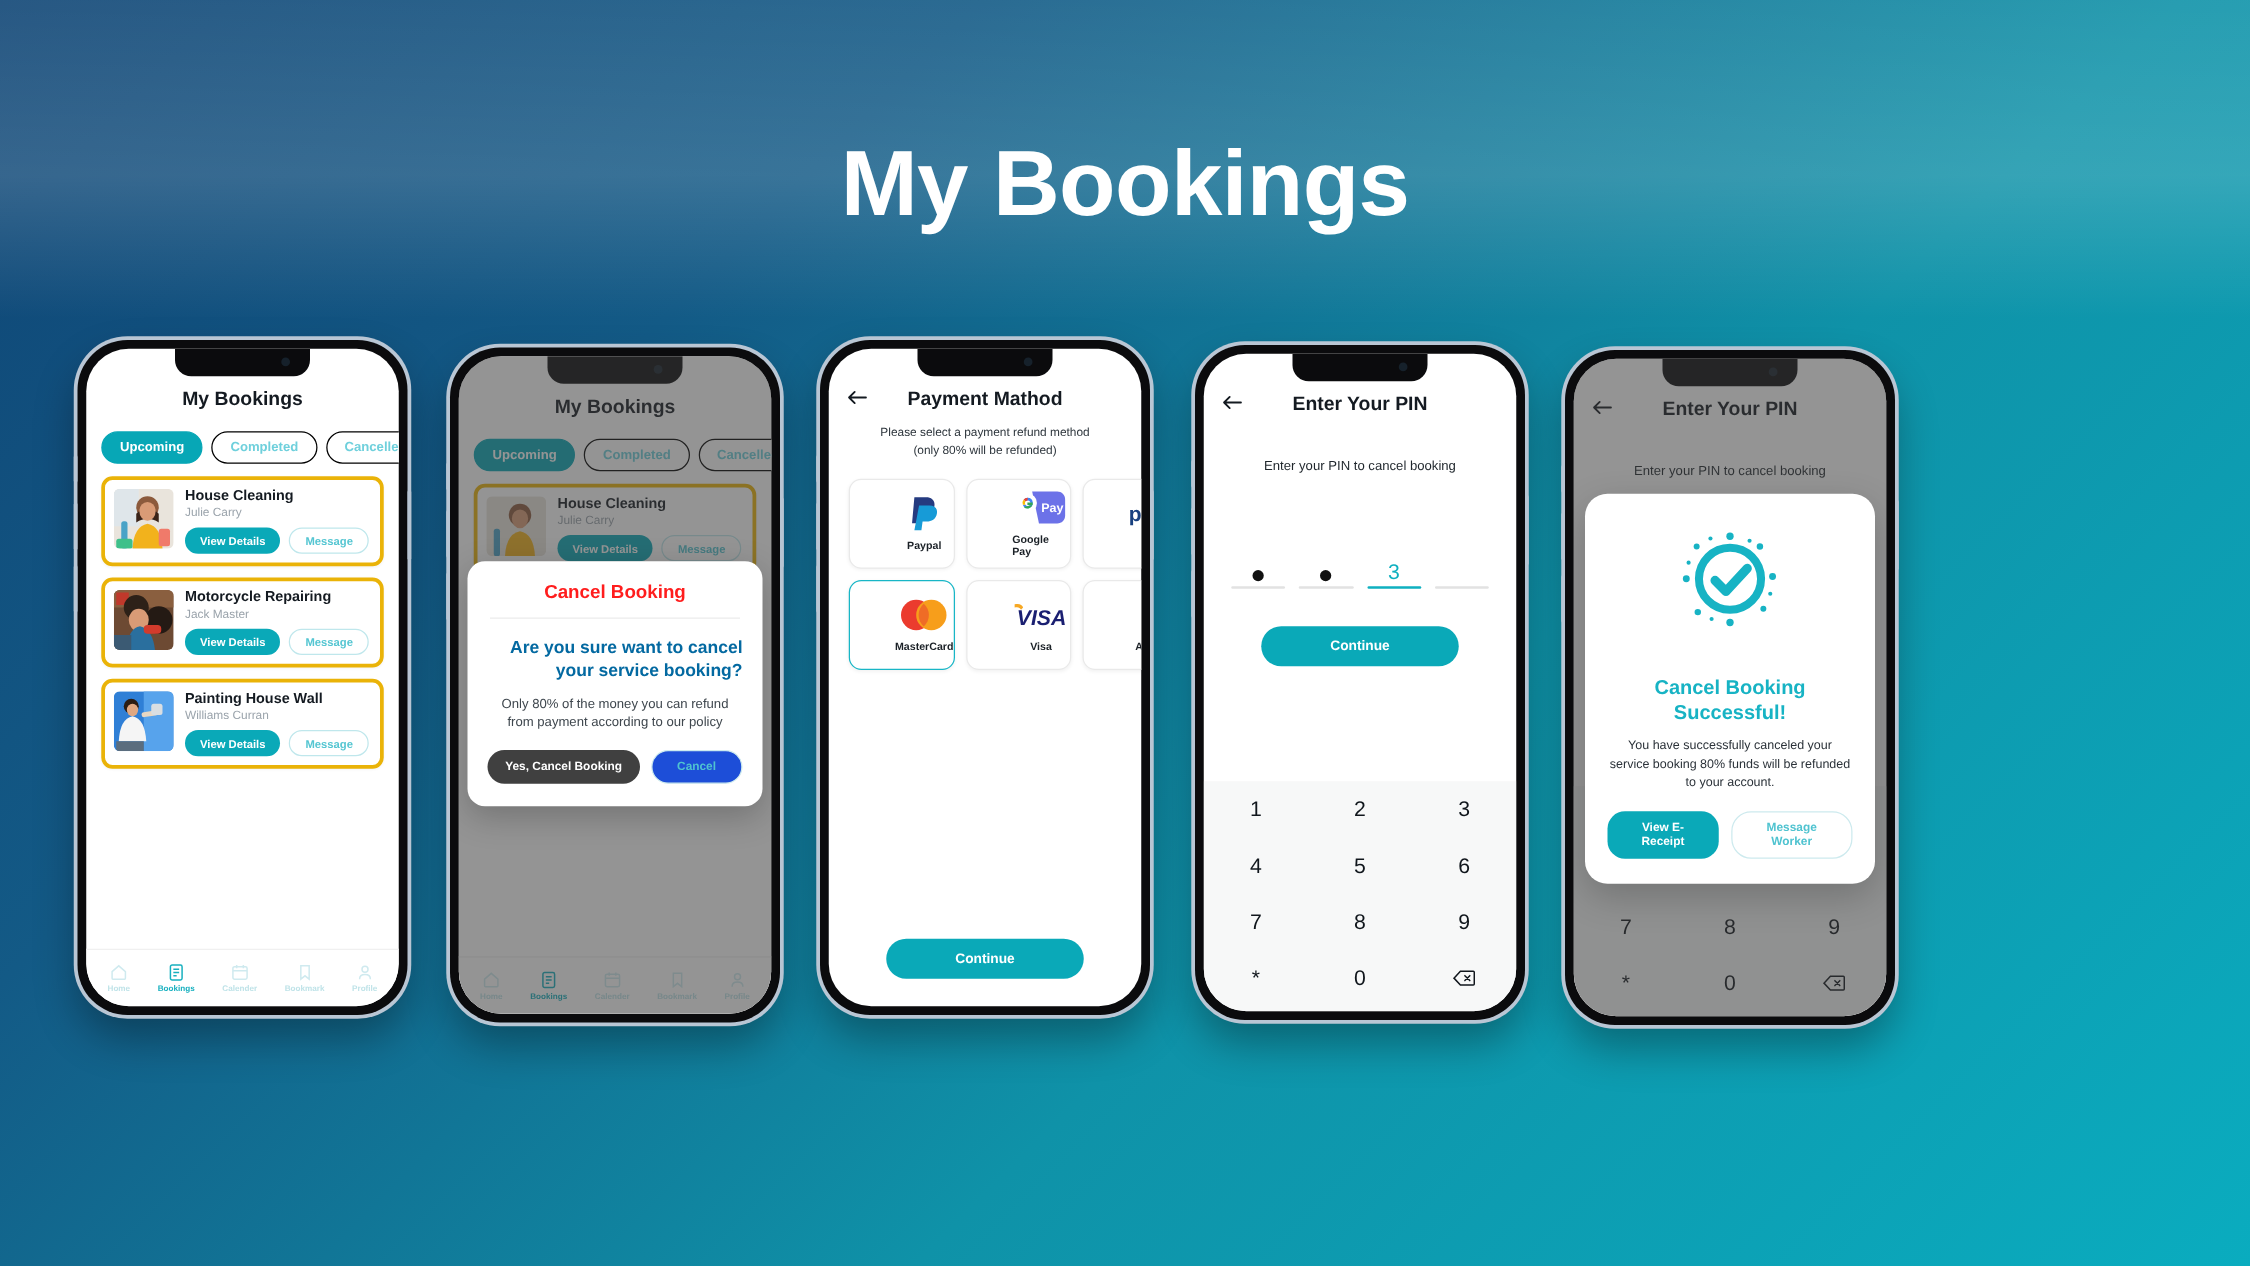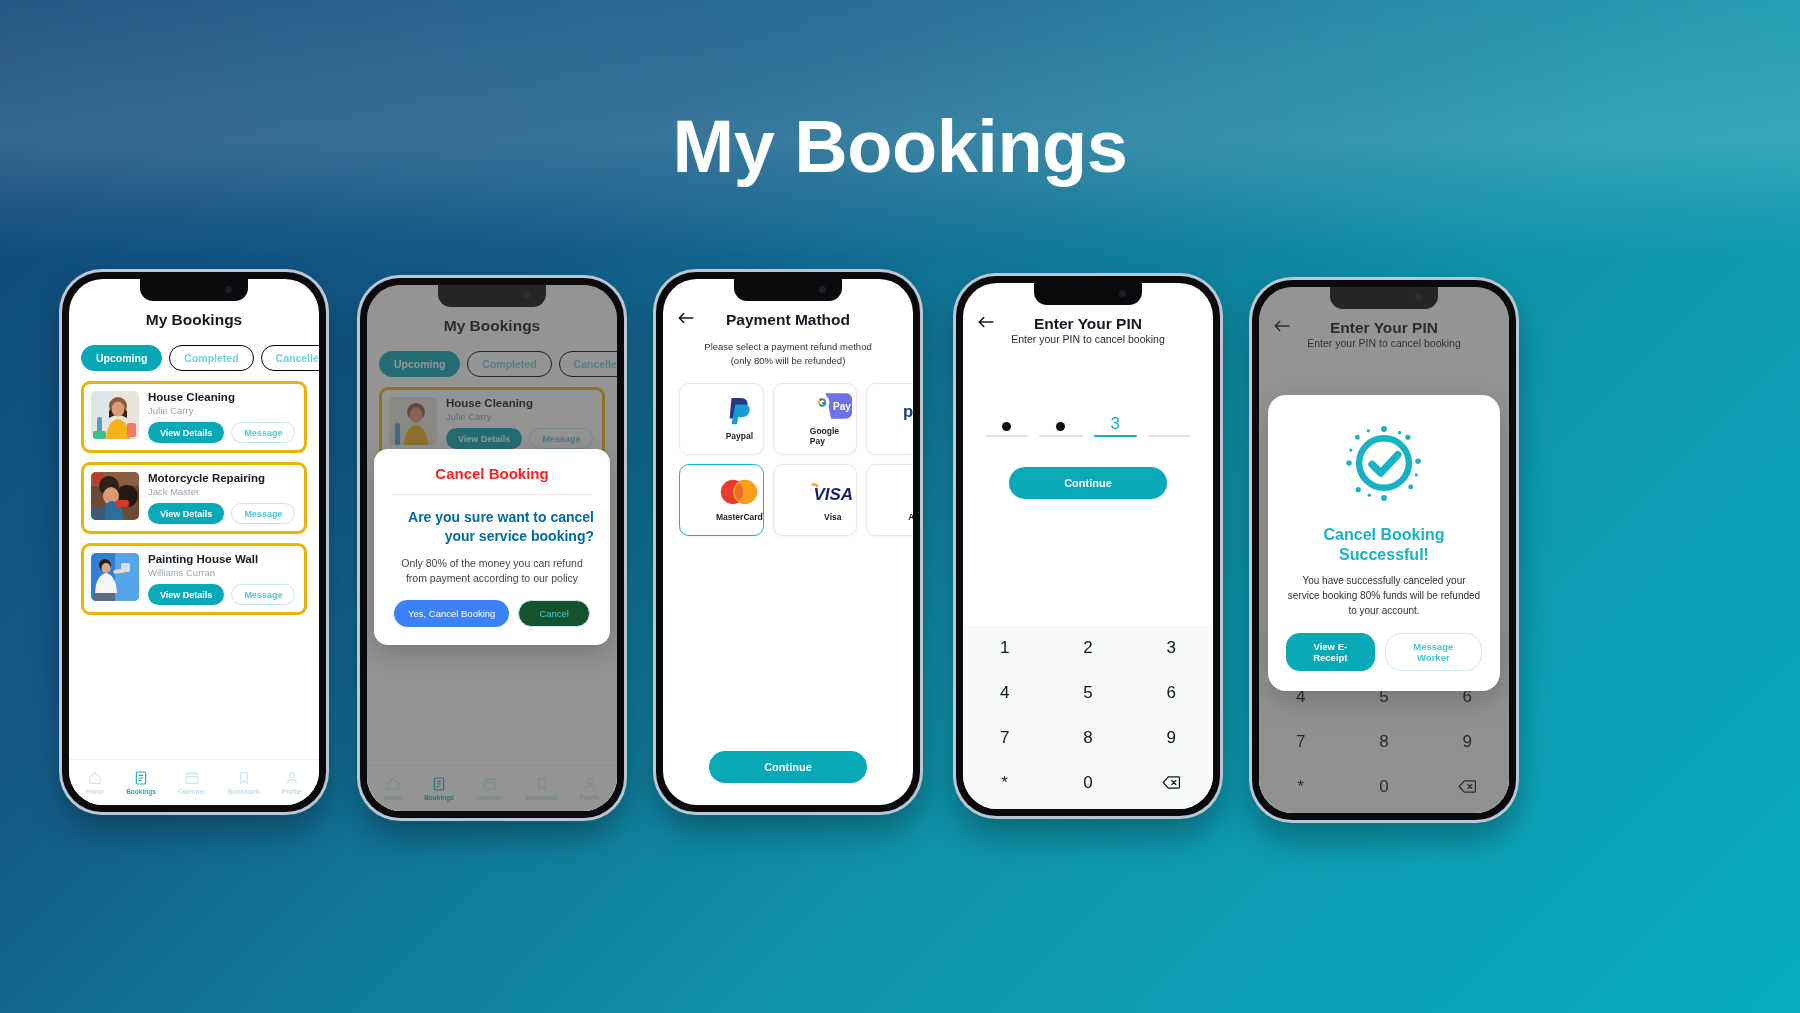--- a/index.html
+++ b/index.html
@@ -92,60 +92,60 @@
   .dialog {
     position:absolute; z-index:40; left:50%; transform:translateX(-50%);
     width: 236px; background:#fff; border-radius:14px;
     box-shadow:0 8px 26px rgba(0,0,0,0.22); padding:16px 16px 18px 16px; text-align:center;
   }
   .dlg-title { color:#ff1d1d; font-size:15px; font-weight:700; }
   .dlg-rule { height:1px; background:#ececec; margin:12px 2px 13px 2px; }
   .dlg-q { font-size:14px; font-weight:700; color:#0369a1; line-height:1.38;text-align:right; }
   .dlg-p { font-size:10.5px; color:#3f474e; line-height:1.45; margin-top:9px; }
   .dlg-btns { display:flex; gap:9px; justify-content:center; margin-top:14px; }
-  .dlg-yes { background:#3b82f6; color:#fff; font-size:9.5px; font-weight:400; padding:7px 14px; border-radius:16px; border:none; }
-  .dlg-no { background:#14532d; color:#4fc3d0; font-size:9.5px; font-weight:400; padding:7px 20px; border-radius:16px; border:1px solid #cdeaee; }
+  .dlg-yes { background:#404040; color:#fff; font-size:9.5px; font-weight:700; padding:7px 14px; border-radius:16px; border:none; }
+  .dlg-no { background:#1d4ed8; color:#4fc3d0; font-size:9.5px; font-weight:700; padding:7px 20px; border-radius:16px; border:1px solid #cdeaee; }
 
   
   .pay-sub { text-align:center; font-size:9.5px; color:#2c343b; line-height:1.5; margin-top:11px; padding:0 14px; }
   .pay-grid { display:grid; grid-template-columns:repeat(3,1fr); gap:9px; padding:14px 16px 0 16px; }
   .pay-cell {
     background:#fff; border:1px solid #e9e9e9; border-radius:10px;
     height:72px; display:flex; flex-direction:column; align-items:center; justify-content:center; gap:5px;
     box-shadow:0 1px 3px rgba(0,0,0,0.05);
     padding-left:36px;
   }
   .pay-cell.sel { border:1.6px solid #18b6c6; }
   .pay-lbl { font-size:8.5px; font-weight:700; color:#1b2127; }
   .pay-logo { height:30px; display:flex; align-items:center; justify-content:center; }
   .continue-wrap { position:absolute; bottom:22px; left:0; right:0; display:flex; justify-content:center; }
   .btn-continue { background:#0aa9b8; color:#fff; border:none; border-radius:22px; font-size:11px; font-weight:600; padding:10px 0; width:158px; }
 
   
-  .pin-hint { text-align:center; font-size:10.5px; color:#1f262c; }
+  .pin-hint { text-align:center; font-size:10.5px; color:#1f262c; margin-top:34px; }
   .pin-row { display:flex; gap:11px; justify-content:center; padding:0 22px; margin-top:66px; }
   .pin-slot { flex:1; height:26px; display:flex; align-items:flex-end; justify-content:center; position:relative; }
   .pin-slot .bar { position:absolute; bottom:0; left:0; right:0; height:2px; background:#e2e2e2; border-radius:2px; }
   .pin-slot.act .bar { background:#0fb0c0; height:2.5px; }
   .pin-dot { width:9px; height:9px; border-radius:50%; background:#111; margin-bottom:6px; }
   .pin-digit { font-size:17px; color:#0fb0c0; font-weight:500; line-height:1; margin-bottom:5px; }
   .pin-continue { display:flex; justify-content:center; margin-top:30px; }
   .keypad {
     position:absolute; bottom:0; left:0; right:0; background:#f7f8f8;
     display:grid; grid-template-columns:repeat(3,1fr); grid-auto-rows:45px; padding-bottom:4px;
   }
   .key { display:flex; align-items:center; justify-content:center; font-size:17px; color:#10161c; }
 
   
   .succ {
     position:absolute; z-index:40; left:50%; transform:translateX(-50%);
     width:232px; background:#fff; border-radius:18px; padding:22px 18px 20px 18px;
     text-align:center; box-shadow:0 10px 30px rgba(0,0,0,0.2);
   }
-  .succ-title { color:#17b3c4; font-size:16px; font-weight:700; line-height:1.25; margin-top:16px; }
+  .succ-title { color:#17b3c4; font-size:16px; font-weight:700; line-height:1.25; margin-top:32px; }
   .succ-p { font-size:10px; color:#2b3239; line-height:1.5; margin-top:8px; }
   .succ-btns { display:flex; gap:10px; justify-content:center; margin-top:15px; }
   .succ-a { background:#0aa9b8; color:#fff; font-size:9.5px; font-weight:600; padding:7px 14px; border-radius:14px; border:none; }
   .succ-b { background:#fff; color:#4fc3d0; font-size:9.5px; font-weight:600; padding:7px 14px; border-radius:16px; border:1px solid #cdeaee; }
 </style>
 </head>
 <body>
 
 <div class="bg-sheen"></div>
 <div class="page-title">My Bookings</div>

